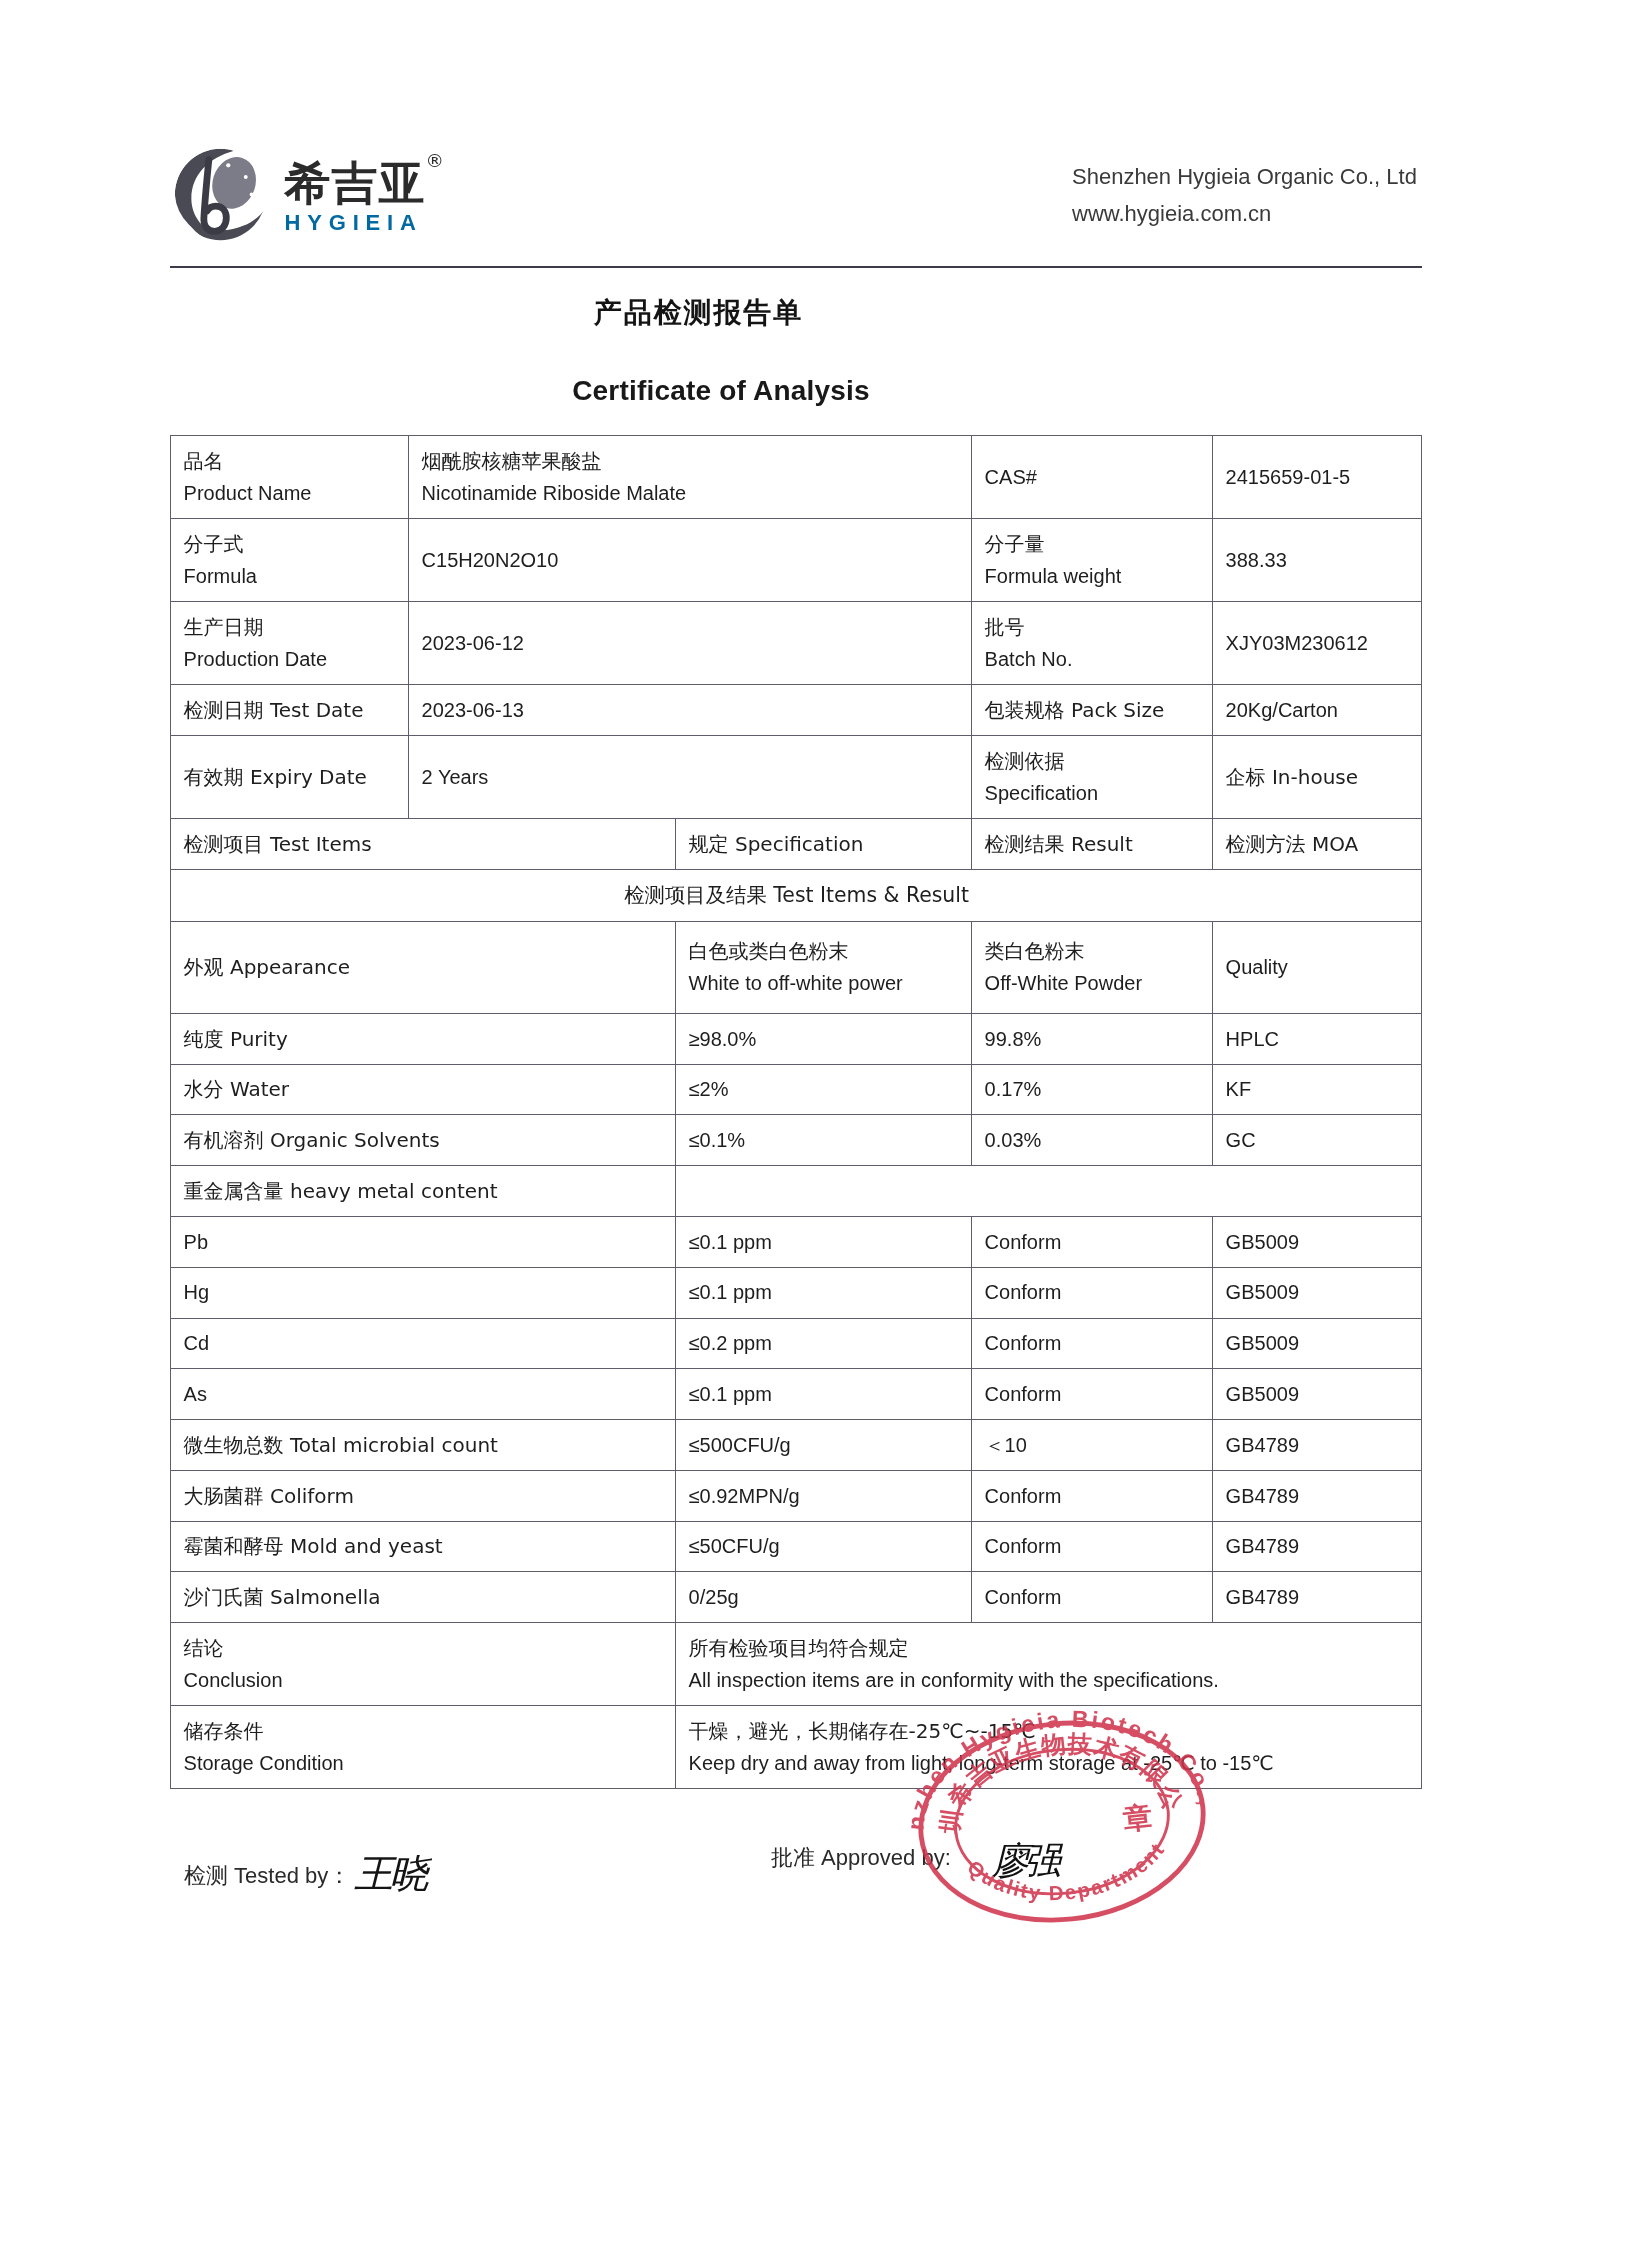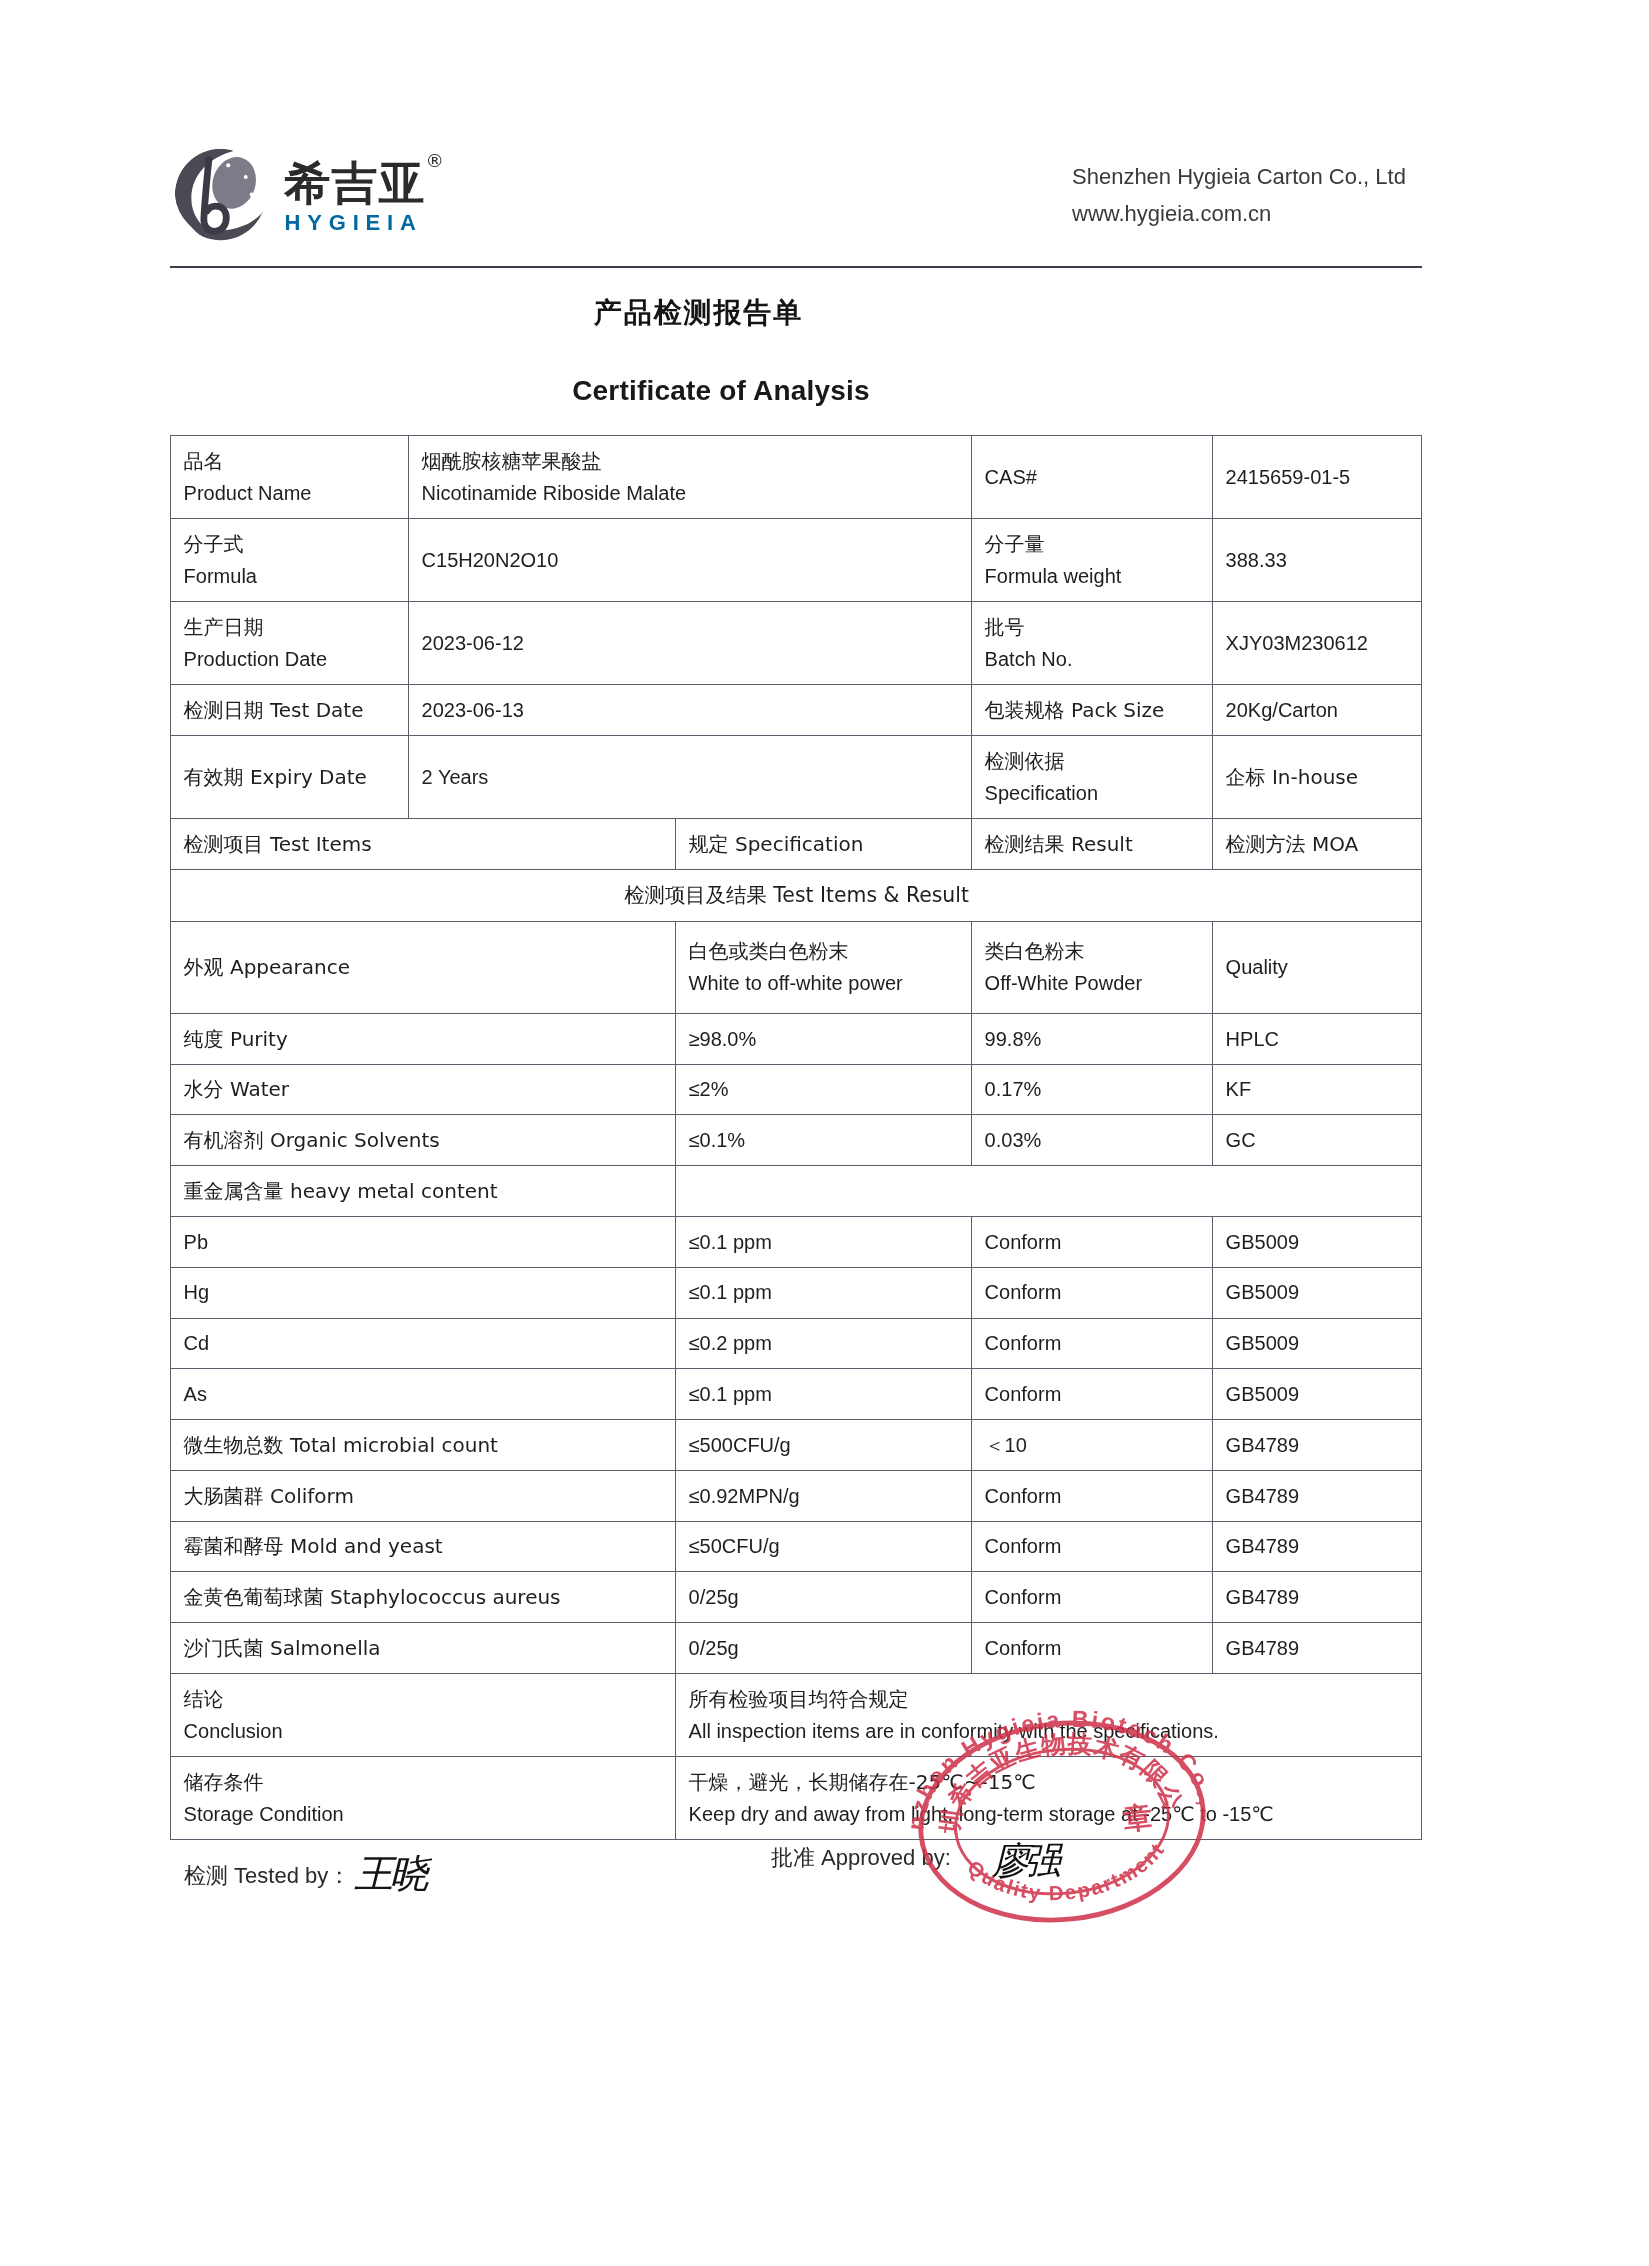--- a/index.html
+++ b/index.html
@@ -236,21 +236,21 @@
           </g>
         </svg>
       </div>
       <div class="logo-words">
         <div class="logo-cn"><span>希吉亚</span><span class="logo-reg">®</span></div>
         <div class="logo-en">HYGIEIA</div>
       </div>
     </div>
 
     <div class="company-info">
-      <div>Shenzhen Hygieia Carton Co., Ltd</div>
+      <div>Shenzhen Hygieia Organic Co., Ltd</div>
       <div>www.hygieia.com.cn</div>
     </div>
   </div>
   <div class="header-rule"></div>
 
   <div class="title-cn">产品检测报告单</div>
   <div class="title-en">Certificate of Analysis</div>
 
   <table class="coa-table">
     <colgroup>
@@ -410,26 +410,20 @@
         <td>GB4789</td>
       </tr>
 
       <tr>
         <td class="cn" colspan="2">霉菌和酵母  Mold and yeast</td>
         <td>≤50CFU/g</td>
         <td>Conform</td>
         <td>GB4789</td>
       </tr>
 
-      <tr>
-        <td class="cn" colspan="2">金黄色葡萄球菌  Staphylococcus aureus</td>
-        <td>0/25g</td>
-        <td>Conform</td>
-        <td>GB4789</td>
-      </tr>
 
       <tr>
         <td class="cn" colspan="2">沙门氏菌  Salmonella</td>
         <td>0/25g</td>
         <td>Conform</td>
         <td>GB4789</td>
       </tr>
 
       <tr>
         <td class="two-line" colspan="2">

